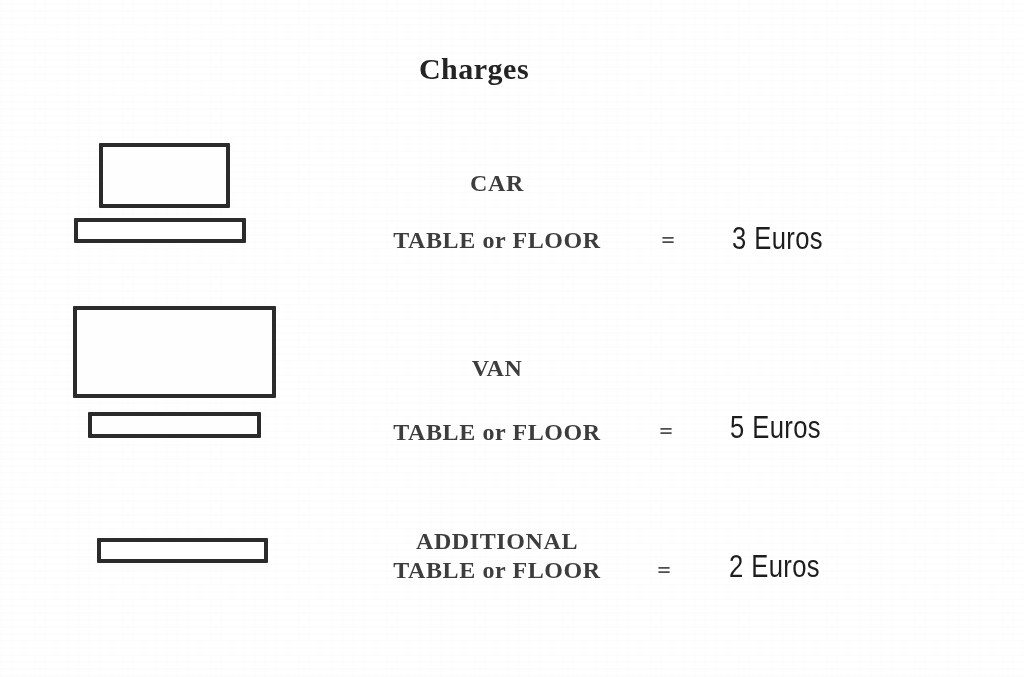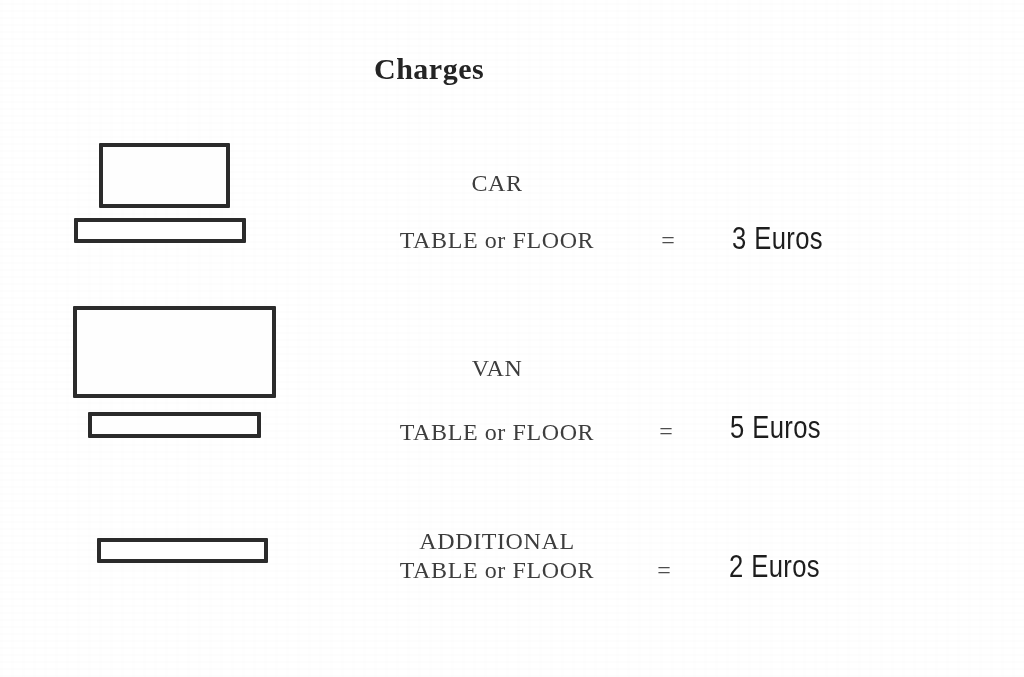--- a/index.html
+++ b/index.html
@@ -15,28 +15,28 @@
     background-image:
       repeating-linear-gradient(0deg,
         rgba(0,0,0,0.006) 0px, rgba(0,0,0,0.006) 2px,
         rgba(0,0,0,0) 2px, rgba(0,0,0,0) 7px),
       repeating-linear-gradient(90deg,
         rgba(0,0,0,0.004) 0px, rgba(0,0,0,0.004) 3px,
         rgba(0,0,0,0) 3px, rgba(0,0,0,0) 11px);
     overflow: hidden;
     font-family: "Liberation Serif", serif;
   }
-  .abs { position: absolute; }
+  .abs { position: absolute; font-weight: bold; }
 
   
   .title {
     left: 374px;
     top: 52px;
     width: 200px;
-    text-align: left;
+    text-align: center;
     font-family: "Liberation Serif", serif;
     font-weight: bold;
     font-size: 30px;
     line-height: 1.1;
     color: #242424;
     letter-spacing: 0.5px;
   }
 
   
   .shape {

